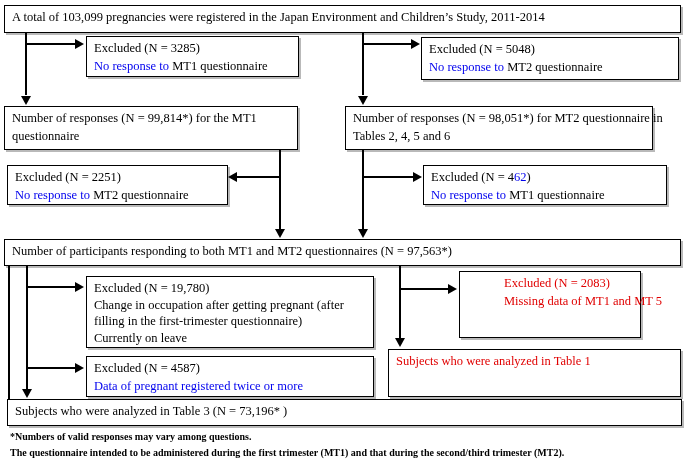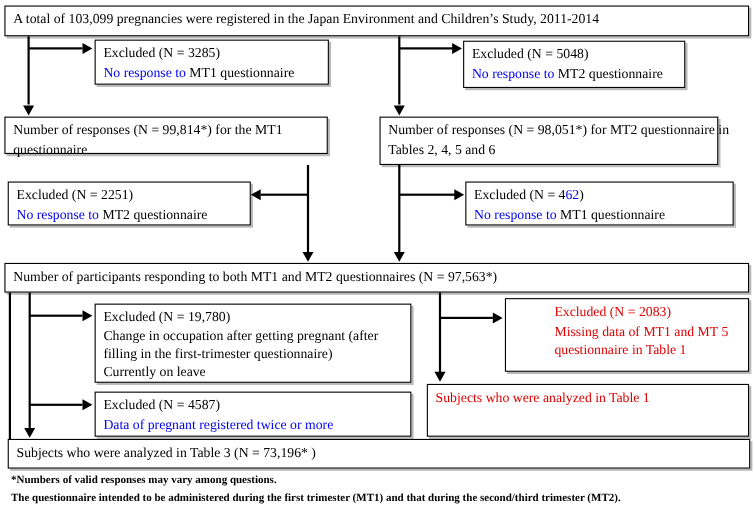--- a/index.html
+++ b/index.html
@@ -21,28 +21,28 @@
   .vline{position:absolute;width:2px;background:#000;}
   .hline{position:absolute;height:2px;background:#000;}
   .arr{position:absolute;width:0;height:0;}
   .arr-down{border-left:5px solid transparent;border-right:5px solid transparent;border-top:9px solid #000;}
   .arr-right{border-top:5px solid transparent;border-bottom:5px solid transparent;border-left:9px solid #000;}
   .arr-left{border-top:5px solid transparent;border-bottom:5px solid transparent;border-right:9px solid #000;}
   .footnote{position:absolute;font-weight:bold;font-size:10px;white-space:nowrap;}
   
   #box-total{left:4px;top:5px;width:677px;height:28px;}
   #box-excl-3285{left:86px;top:36px;width:213px;height:41px;}
-  #box-excl-5048{left:421px;top:37px;width:202px;height:43px;}
-  #box-resp-mt1{left:4px;top:106px;width:294px;height:34px;}
+  #box-excl-5048{left:421px;top:37px;width:258px;height:43px;}
+  #box-resp-mt1{left:4px;top:106px;width:294px;height:44px;}
   #box-resp-mt2{left:345px;top:106px;width:308px;height:44px;}
   #box-excl-2251{left:7px;top:165px;width:221px;height:40px;}
   #box-excl-488{left:423px;top:165px;width:244px;height:40px;}
   #box-both{left:4px;top:239px;width:677px;height:27px;}
   #box-excl-19780{left:86px;top:276px;width:288px;height:72px;line-height:1.33;}
-  #box-excl-2083{left:459px;top:271px;width:222px;height:67px;padding-left:44px;}
+  #box-excl-2083{left:459px;top:271px;width:182px;height:67px;padding-left:44px;}
   #box-excl-4587{left:86px;top:356px;width:288px;height:41px;}
   #box-table1{left:388px;top:349px;width:293px;height:48px;}
   #box-table3{left:7px;top:399px;width:675px;height:27px;}
   #footnote-1{left:10px;top:431px;}
   #footnote-2{left:10px;top:447px;}
 </style>
 </head>
 <body>
 
 <div id="canvas">
@@ -79,21 +79,20 @@
     </div>
   <div class="box" id="box-excl-19780">
       <div class="tline"><span class="seg c-black">Excluded (N = 19,780)</span></div>
       <div class="tline"><span class="seg c-black">Change in occupation after getting pregnant (after</span></div>
       <div class="tline"><span class="seg c-black">filling in the first-trimester questionnaire)</span></div>
       <div class="tline"><span class="seg c-black">Currently on leave</span></div>
     </div>
   <div class="box" id="box-excl-2083">
       <div class="tline"><span class="seg c-red">Excluded (N = 2083)</span></div>
       <div class="tline"><span class="seg c-red">Missing data of MT1 and MT 5</span></div>
-      <div class="tline"><span class="seg c-red">questionnaire in Table 1</span></div>
     </div>
   <div class="box" id="box-excl-4587">
       <div class="tline"><span class="seg c-black">Excluded (N = 4587)</span></div>
       <div class="tline"><span class="seg c-blue">Data of pregnant registered twice or more</span></div>
     </div>
   <div class="box" id="box-table1">
       <div class="tline"><span class="seg c-red">Subjects who were analyzed in Table 1</span></div>
     </div>
   <div class="box" id="box-table3">
       <div class="tline"><span class="seg c-black">Subjects who were analyzed in Table 3 (N = 73,196* )</span></div>

